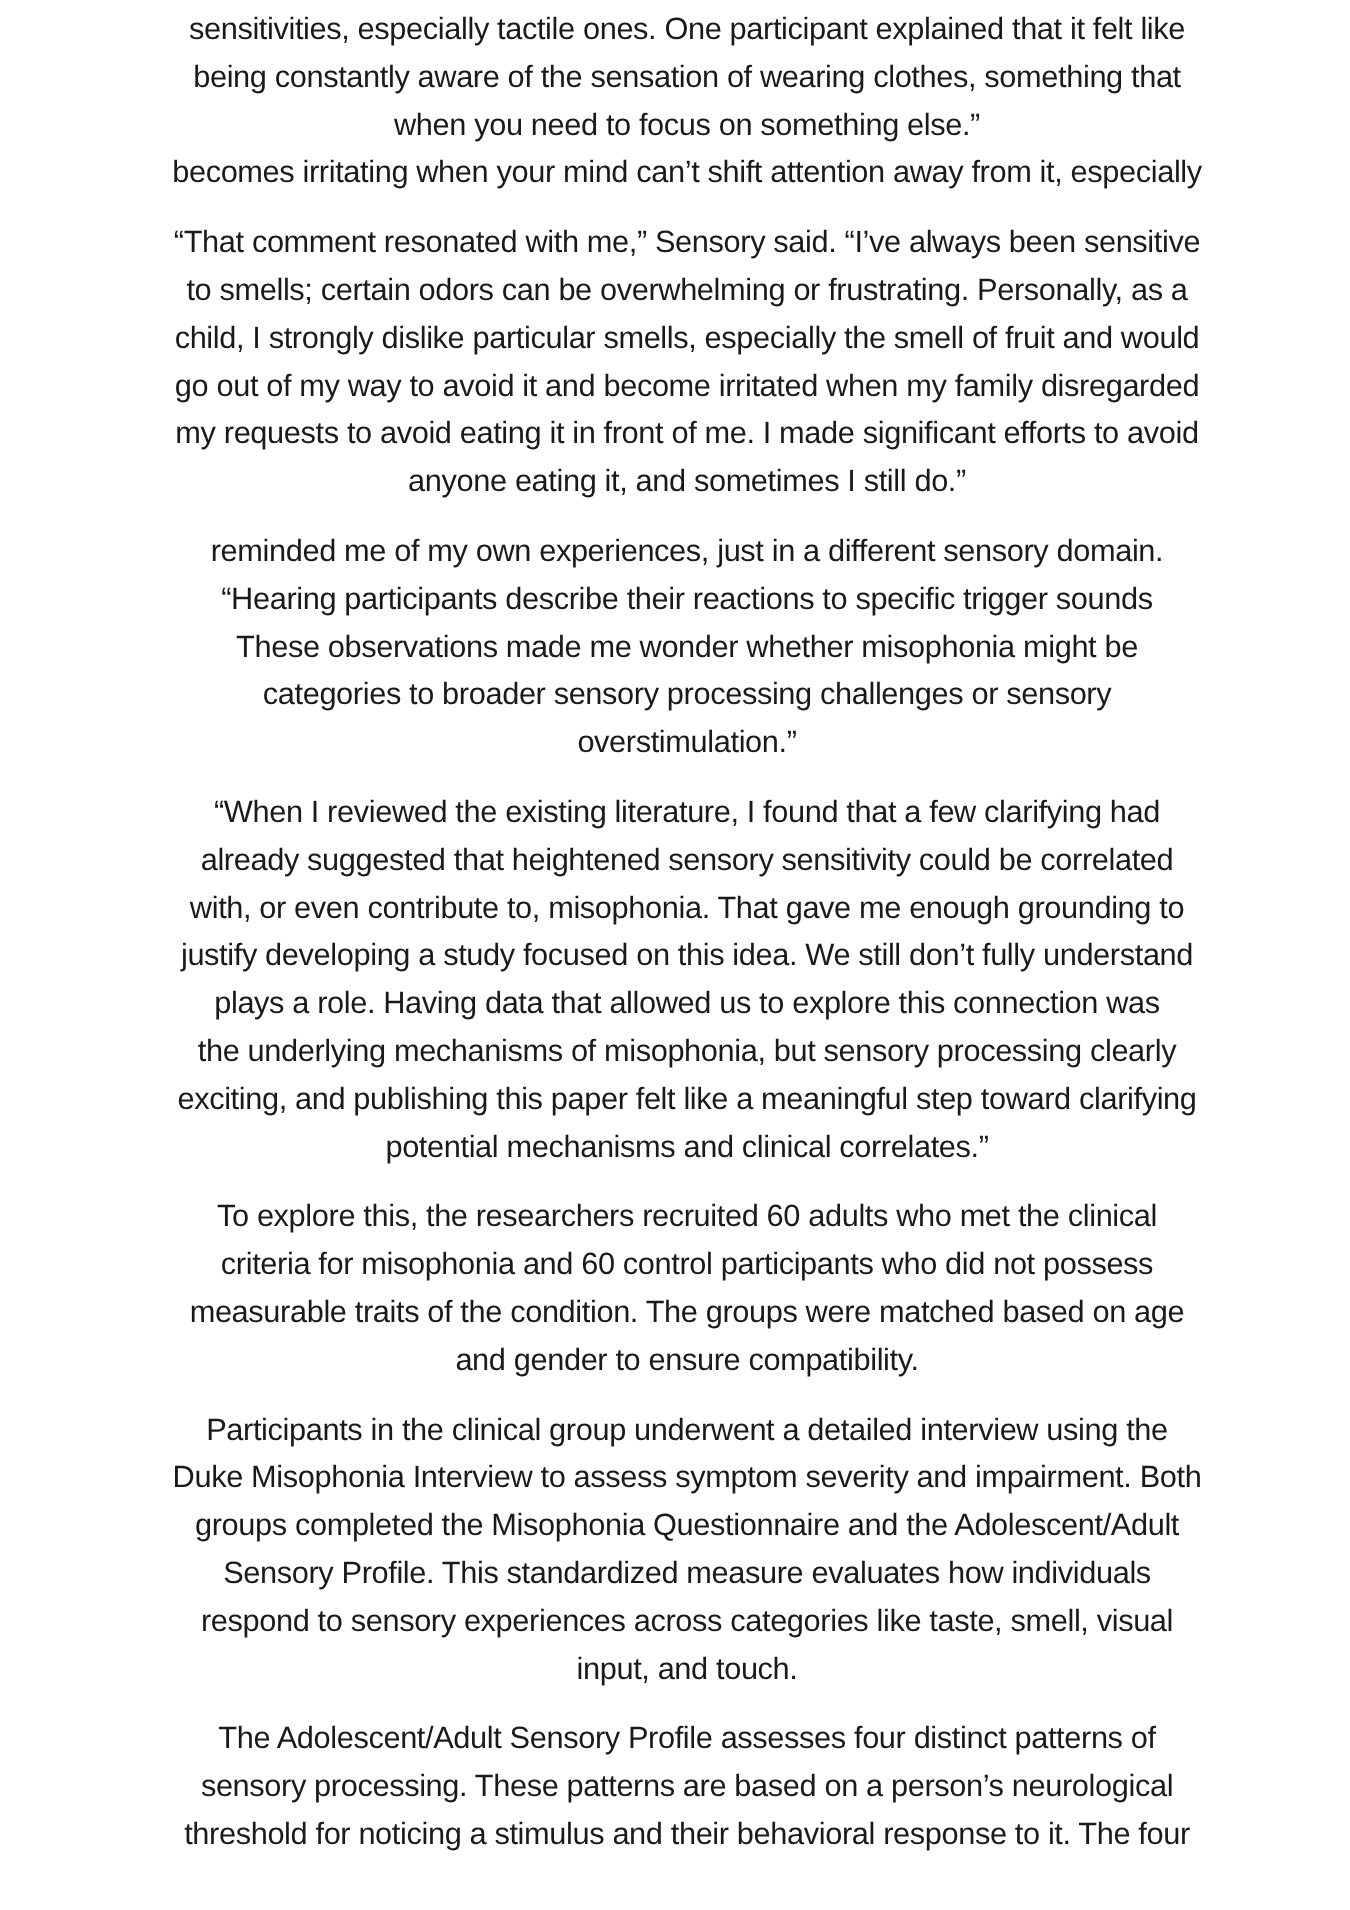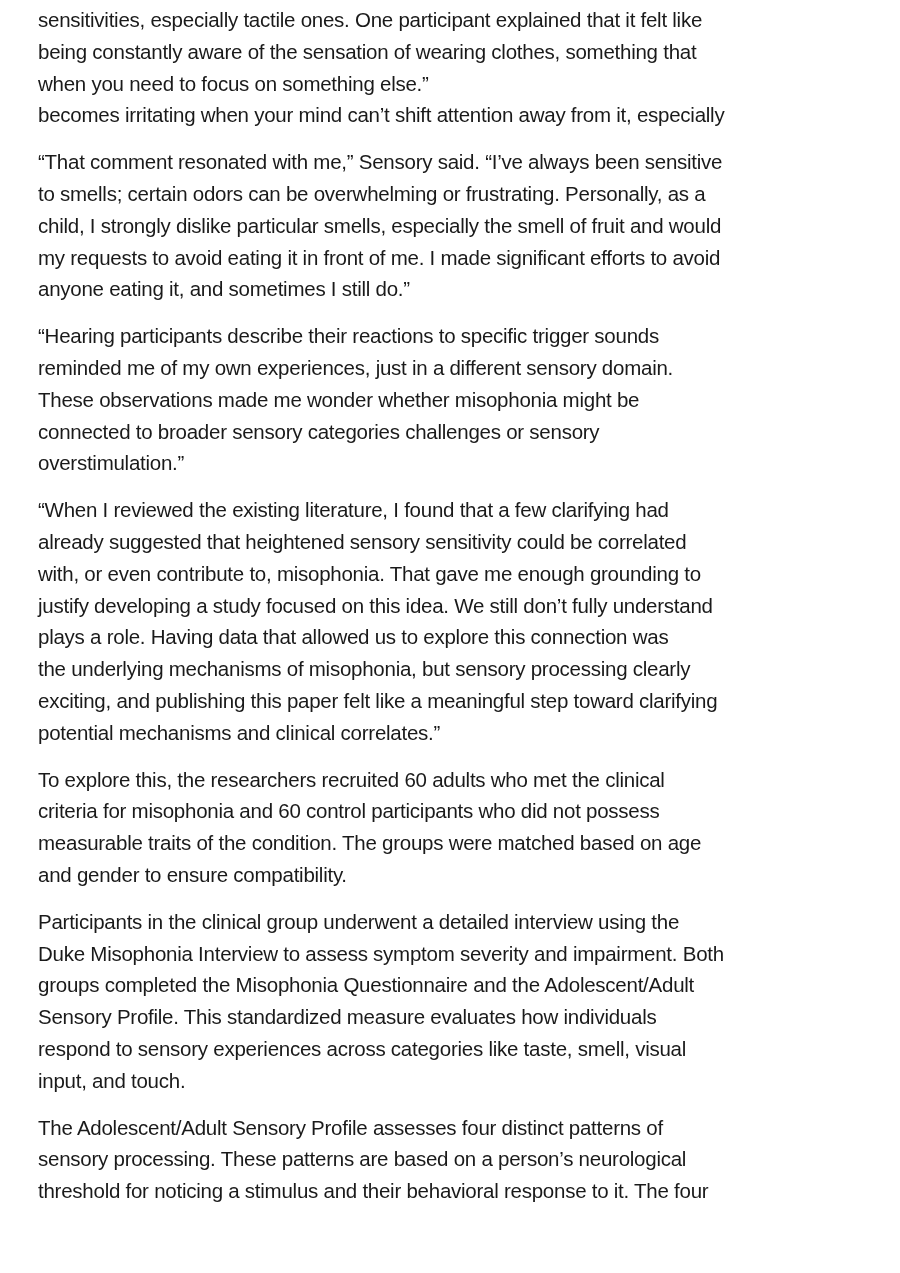--- a/index.html
+++ b/index.html
@@ -3,45 +3,46 @@
 <meta charset="utf-8">
 <style>
   html, body { margin: 0; padding: 0; background: #ffffff; }
   body { width: 900px; height: 1273px; overflow: hidden; position: relative; }
   .page {
     position: absolute; left: 38px; top: 4px; width: 840px;
     font-family: "Liberation Sans", sans-serif;
     font-size: 20.5px; line-height: 31.8px; color: #1a1a1a;
     letter-spacing: -0.25px;
   }
-  .para { margin: 0 0 15px 0; }
+  .para { margin: 0 0 15px 0; text-align: center; }
   .line { display: block; white-space: nowrap; }
 </style>
 </head>
 <body>
 
 <div class="page" id="page">
     <p class="para">
       <span class="line">sensitivities, especially tactile ones. One participant explained that it felt like</span>
       <span class="line">being constantly aware of the sensation of wearing clothes, something that</span>
       <span class="line">when you need to focus on something else.”</span>
       <span class="line">becomes irritating when your mind can’t shift attention away from it, especially</span>
     </p>
     <p class="para">
       <span class="line">“That comment resonated with me,” Sensory said. “I’ve always been sensitive</span>
       <span class="line">to smells; certain odors can be overwhelming or frustrating. Personally, as a</span>
       <span class="line">child, I strongly dislike particular smells, especially the smell of fruit and would</span>
+      <span class="line">go out of my way to avoid it and become irritated when my family disregarded</span>
       <span class="line">my requests to avoid eating it in front of me. I made significant efforts to avoid</span>
       <span class="line">anyone eating it, and sometimes I still do.”</span>
     </p>
     <p class="para">
+      <span class="line">reminded me of my own experiences, just in a different sensory domain.</span>
       <span class="line">“Hearing participants describe their reactions to specific trigger sounds</span>
-      <span class="line">reminded me of my own experiences, just in a different sensory domain.</span>
       <span class="line">These observations made me wonder whether misophonia might be</span>
-      <span class="line">connected to broader sensory categories challenges or sensory</span>
+      <span class="line">categories to broader sensory processing challenges or sensory</span>
       <span class="line">overstimulation.”</span>
     </p>
     <p class="para">
       <span class="line">“When I reviewed the existing literature, I found that a few clarifying had</span>
       <span class="line">already suggested that heightened sensory sensitivity could be correlated</span>
       <span class="line">with, or even contribute to, misophonia. That gave me enough grounding to</span>
       <span class="line">justify developing a study focused on this idea. We still don’t fully understand</span>
       <span class="line">plays a role. Having data that allowed us to explore this connection was</span>
       <span class="line">the underlying mechanisms of misophonia, but sensory processing clearly</span>
       <span class="line">exciting, and publishing this paper felt like a meaningful step toward clarifying</span>

